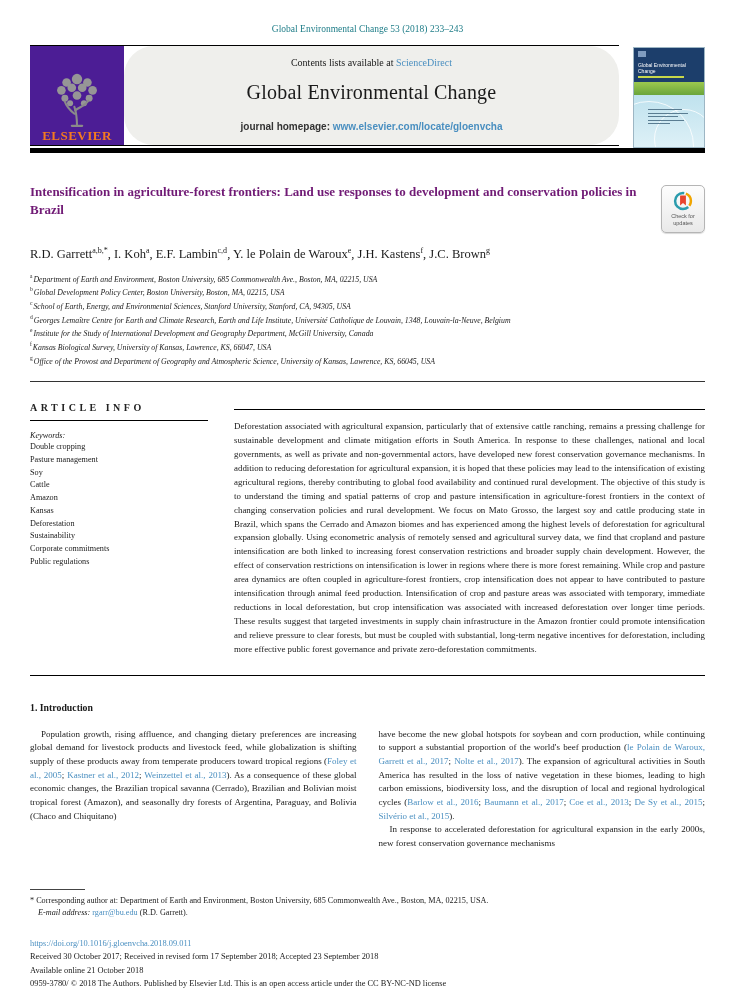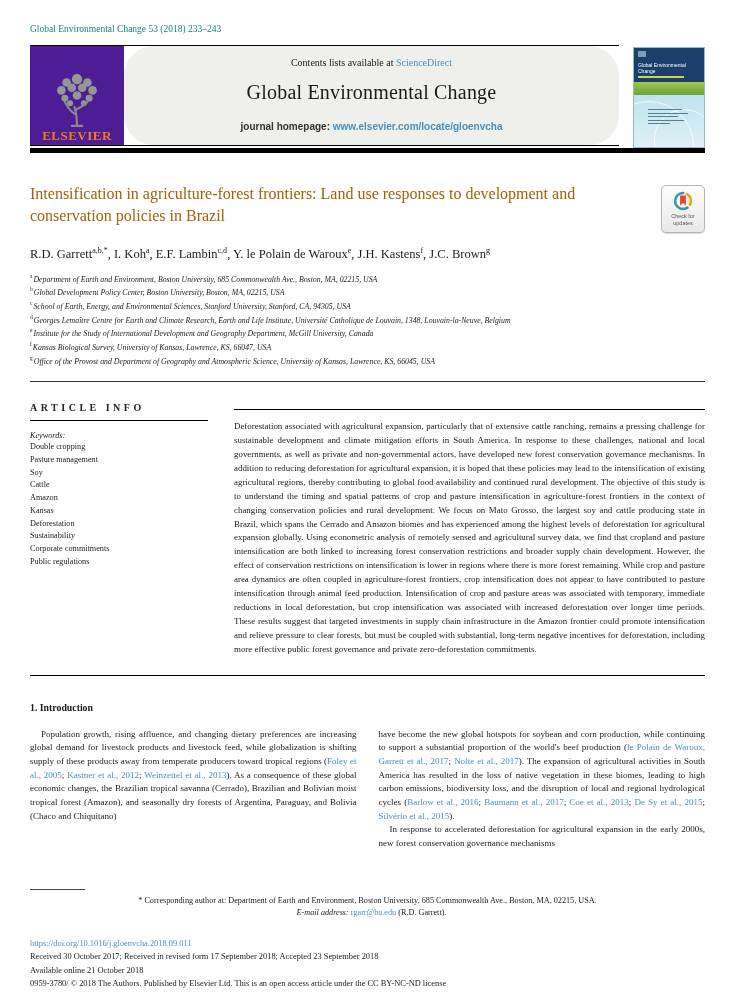--- a/index.html
+++ b/index.html
@@ -6,21 +6,21 @@
     --teal:#1d7c87;
     --link:#4a8fc0;
     --orange:#f47a20;
     --ink:#1a1a1a;
   }
   *{margin:0;padding:0;box-sizing:border-box;}
   body{background:#fff;font-family:"Liberation Serif",serif;color:var(--ink);}
   .page{width:732px;min-height:1000px;margin:0 auto;padding:0 27px 10px 30px;background:#fff;position:relative;}
 
   
-  .cit-line{padding-top:24px;font-size:9.5px;color:var(--teal);}
+  .cit-line{padding-top:24px;text-align:center;font-size:9.5px;color:var(--teal);}
 
   
   .jheader{margin-top:11px;position:relative;padding-right:86px;}
   .jh-main{border-top:1.5px solid #000;border-bottom:1px solid #000;display:flex;height:101px;}
   .logo-box{width:94px;display:flex;flex-direction:column;align-items:center;justify-content:flex-end;padding:3px 2px 1px;background:#4c1d95;}
   .logo-tree{width:52px;height:62px;}
   .logo-word{font-size:13px;letter-spacing:0.5px;color:var(--orange);font-weight:700;margin-top:-2px;font-family:"Liberation Serif",serif;}
   .gray-box{flex:1;background:#efefec;text-align:center;padding-top:11px;border-radius:30px;}
   .contents-line{font-size:10px;}
   .jtitle{font-size:20px;margin-top:13px;letter-spacing:0.2px;}
@@ -35,21 +35,21 @@
   .cover-sea{position:relative;height:54px;background:linear-gradient(180deg,#bfe2ee,#dff1f7);}
   .cover-arc{position:absolute;border:1px solid rgba(255,255,255,.8);border-radius:50%;}
   .arc1{width:90px;height:90px;left:-30px;top:6px;}
   .arc2{width:60px;height:60px;left:20px;top:14px;}
   .cover-lines{position:absolute;left:14px;top:14px;}
   .cover-lines div{height:1px;background:#5a7d92;margin-bottom:2.5px;}
   .thick-bar{height:4.5px;background:#000;margin-top:2px;}
 
   
   .title-row{display:flex;margin-top:30px;gap:18px;}
-  .atitle{font-size:16px;font-weight:400;line-height:1.42;flex:1;color:#a16207;}
+  .atitle{font-size:13px;font-weight:700;line-height:1.42;flex:1;color:#701a75;}
   .badge{width:44px;height:48px;border:1px solid #b5b5b5;border-radius:5px;background:linear-gradient(180deg,#fdfdfd,#e9e9e9);display:flex;flex-direction:column;align-items:center;justify-content:center;flex:0 0 auto;margin-top:2px;box-shadow:0 1px 1px rgba(0,0,0,.15);}
   .badge-ico{width:20px;height:20px;}
   .badge-txt{font-size:5.5px;color:#555;font-family:"Liberation Sans",sans-serif;text-align:center;line-height:1.25;margin-top:2px;}
 
   
   .authors{margin-top:13px;font-size:12.5px;}
   .authors sup{font-size:8px;}
   .affils{margin-top:10px;font-size:7.8px;font-style:italic;line-height:1.55;color:#222;}
   .affils sup{font-size:5.5px;font-style:normal;margin-right:1px;}
   .rule1{border-top:1px solid #333;margin-top:14px;}
@@ -67,21 +67,21 @@
   .intro{margin-top:26px;}
   .intro-head{font-size:9.8px;font-weight:700;margin-bottom:15px;}
   .cols{display:grid;grid-template-columns:1fr 1fr;column-gap:22px;font-size:9px;line-height:1.52;}
   .cols p{text-align:justify;}
   .indent{text-indent:11px;}
   .cite{color:var(--link);}
 
   
   .footer{margin-top:38px;}
   .fn-rule{width:55px;border-top:1px solid #444;margin-bottom:5px;}
-  .fn{font-size:8.2px;line-height:1.55;text-align:center;}
+  .fn{font-size:8.2px;line-height:1.55;}
   .fn-email{padding-left:8px;}
   .em-label{font-style:italic;}
   .pubinfo{margin-top:17px;font-size:8.4px;line-height:1.6;}
 </style>
 </head>
 <body>
 
 <div class="page">
 
   <div class="cit-line">Global Environmental Change 53 (2018) 233–243</div>

